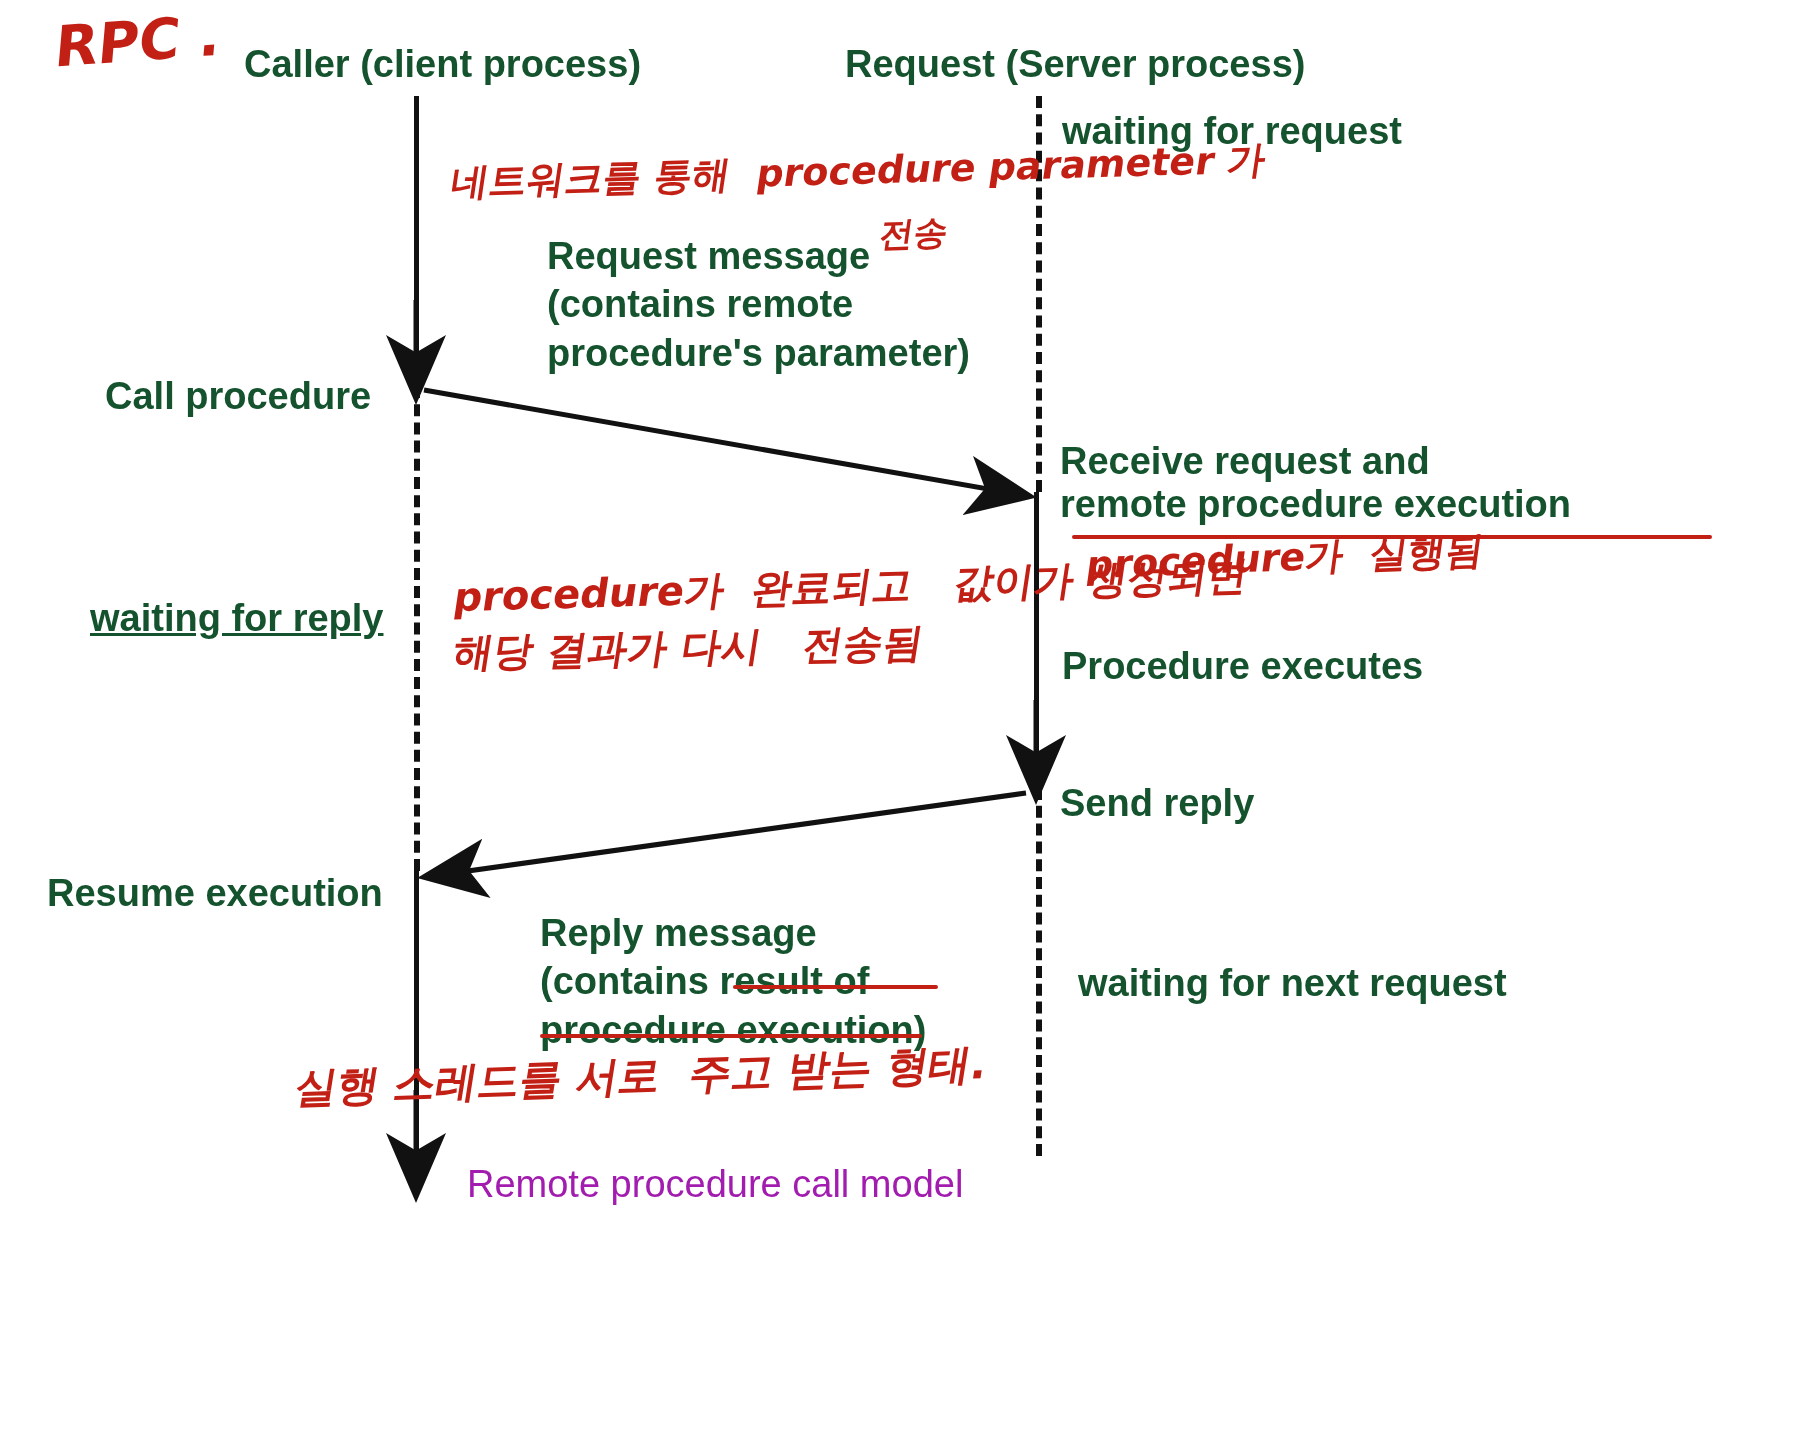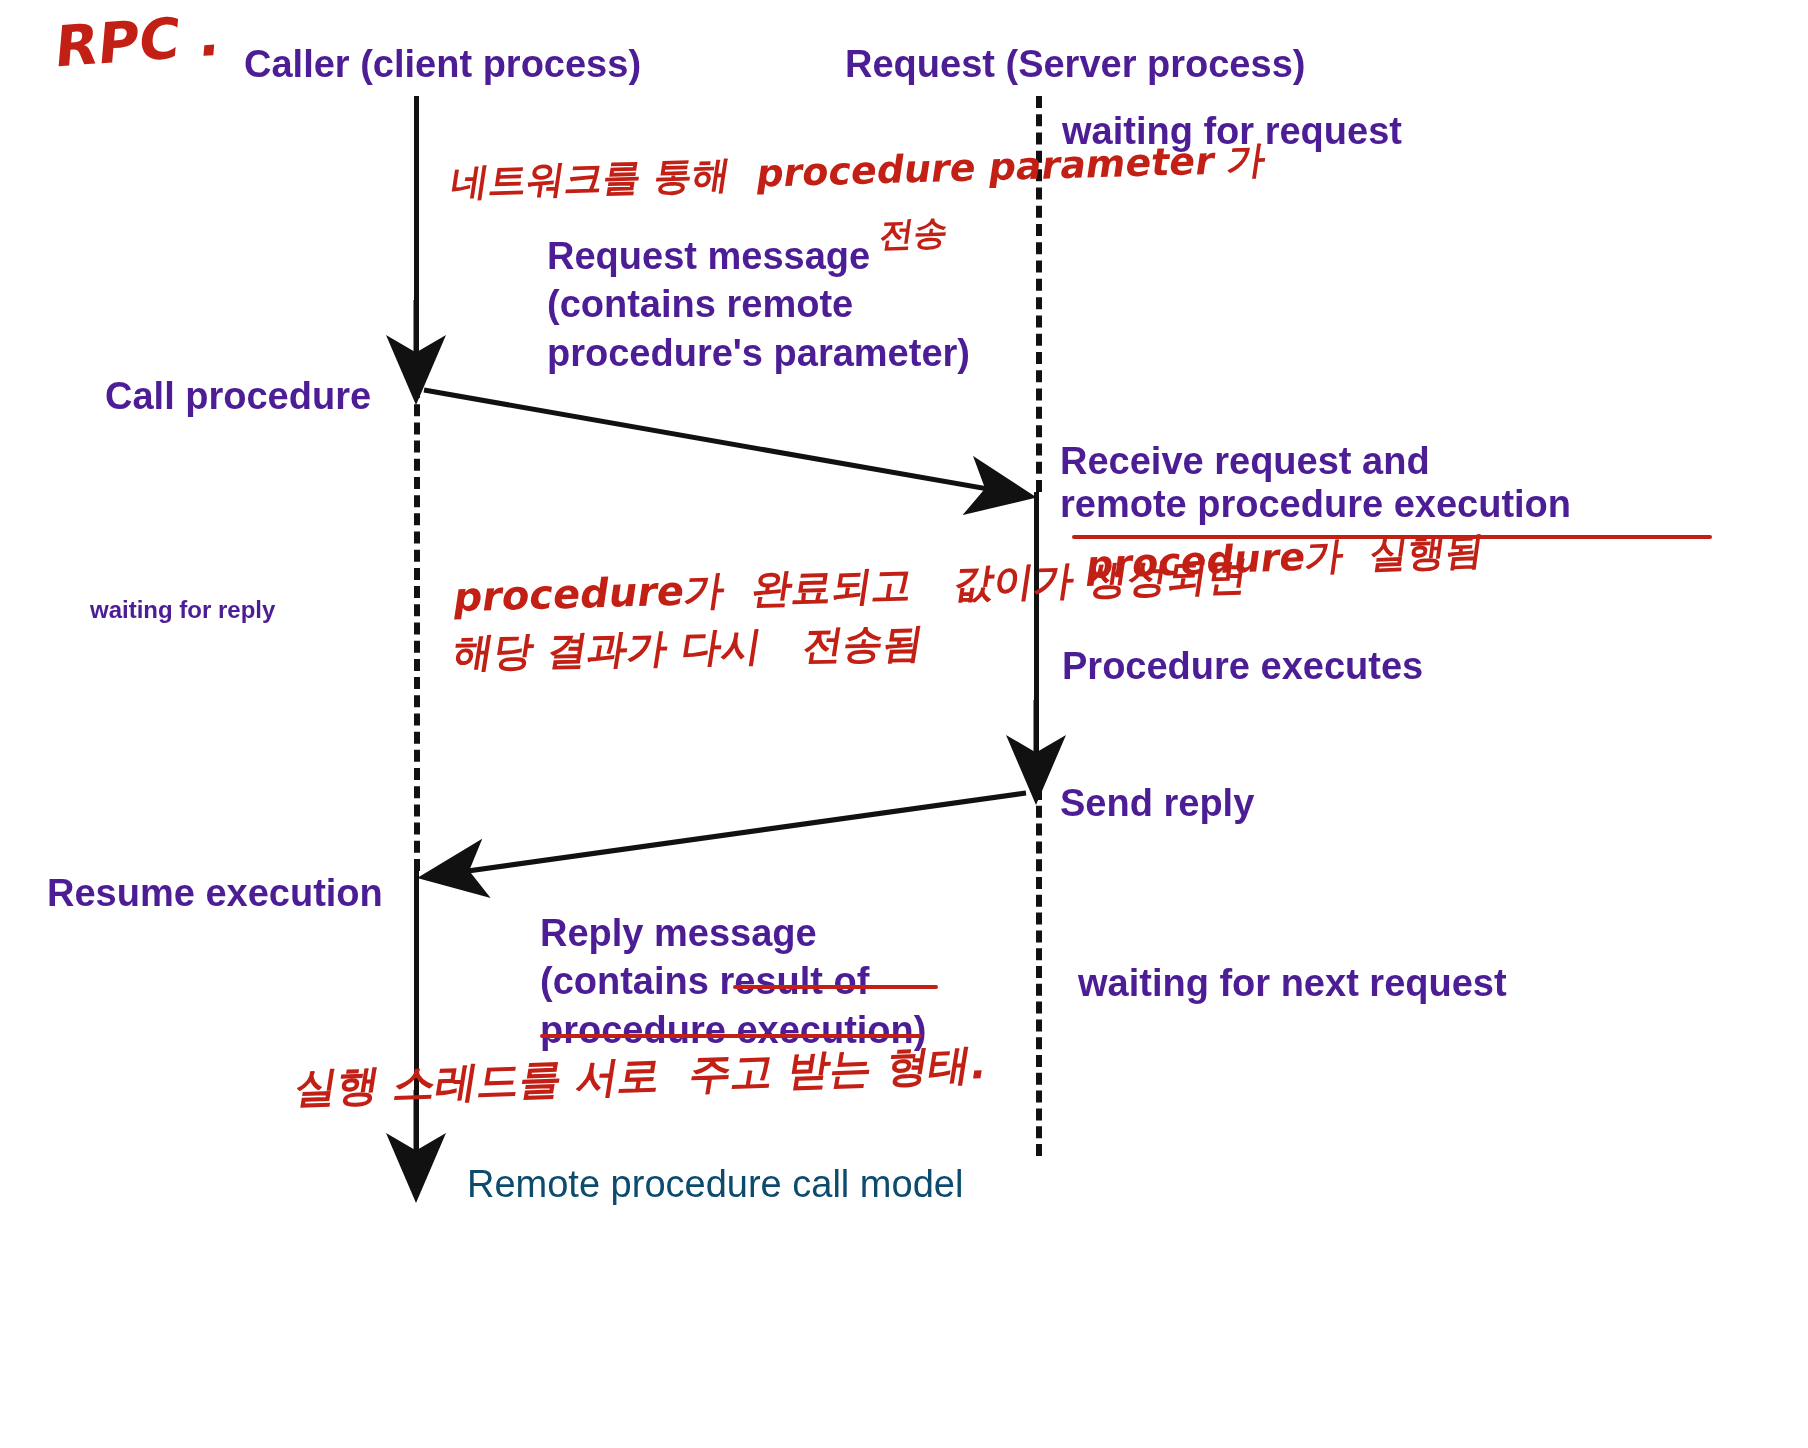--- a/index.html
+++ b/index.html
@@ -1,20 +1,20 @@
 <!DOCTYPE html>
 <html><head>
 <meta charset="utf-8">
 <style>
   html,body{margin:0;padding:0;background:#ffffff;}
   body{width:1808px;height:1448px;position:relative;overflow:hidden;
        font-family:"Liberation Sans", sans-serif;}
   .stage{position:absolute;left:0;top:0;width:1808px;height:1448px;}
-  .g{position:absolute;color:#4c1d95;font-weight:700;line-height:1.12;white-space:pre;}
-  .blk{position:absolute;color:#0c4a6e;font-weight:400;line-height:1.12;white-space:pre;}
+  .g{position:absolute;color:#14532d;font-weight:700;line-height:1.12;white-space:pre;}
+  .blk{position:absolute;color:#a21caf;font-weight:400;line-height:1.12;white-space:pre;}
   .hw{position:absolute;color:#c21f15;white-space:pre;
       font-family:"DejaVu Sans", sans-serif;font-weight:600;
       transform-origin:left top;}
   .lifeline-solid{position:absolute;width:5px;background:#111;}
   .dashline{position:absolute;width:0;border-left:6px dashed #111;}
   .uline-red{position:absolute;height:4px;background:#c21f15;border-radius:3px;}
   svg.overlay{position:absolute;left:0;top:0;width:1808px;height:1448px;pointer-events:none;}
 </style>
 </head>
 <body>
@@ -66,21 +66,21 @@
   <div class="hw" style="left:1090px;top:540px;font-size:38px;transform:rotate(-2.2deg) skewX(-10deg);">procedure가  실행됨</div>
 
   <div class="g" style="left:1062px;top:645px;font-size:38px;">Procedure executes</div>
 
   <div class="g" style="left:1060px;top:782px;font-size:38px;">Send reply</div>
 
   <div class="g" style="left:1050px;top:962px;font-size:38px;margin-left:28px;">waiting for next request</div>
 
   <div class="g" style="left:105px;top:375px;font-size:38px;">Call procedure</div>
 
-  <div class="g" style="left:90px;top:597px;font-size:24px;">waiting for reply</div>
+  <div class="g" style="left:90px;top:597px;font-size:38px;text-decoration:underline;">waiting for reply</div>
 
   <div class="g" style="left:47px;top:872px;font-size:38px;">Resume execution</div>
 
   <div class="g" style="left:547px;top:232px;font-size:38px;line-height:1.27;">Request message
 (contains remote
 procedure's parameter)</div>
 
   <div class="g" style="left:540px;top:900px;font-size:38px;line-height:1.27;margin-top:9px;">Reply message
 (contains result of
 procedure execution)</div>

